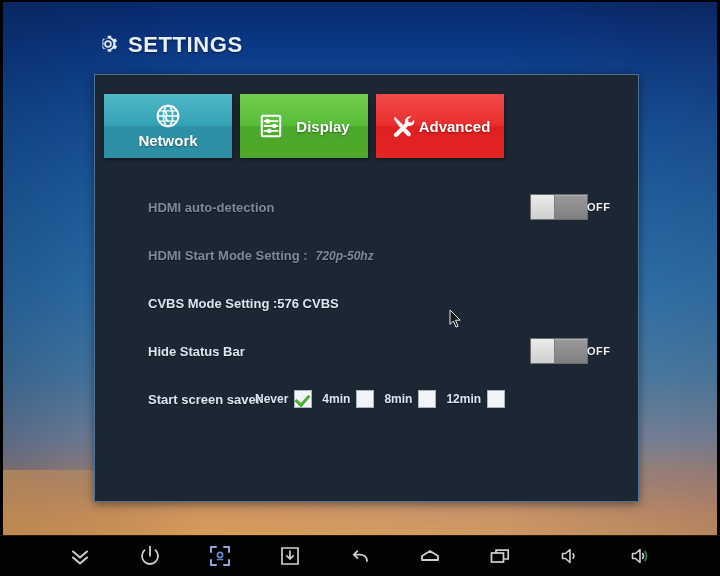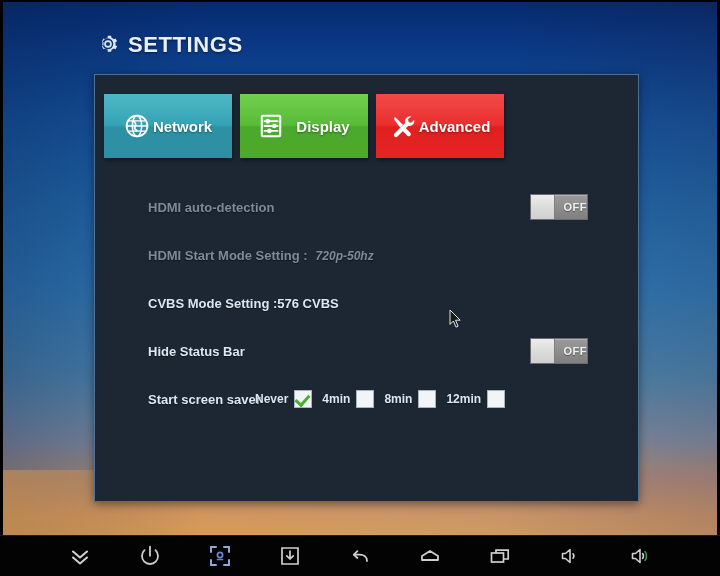--- a/index.html
+++ b/index.html
@@ -123,20 +123,21 @@
   .tab .tab-icon { width: 26px; height: 26px; flex: 0 0 auto; display:block; }
   .tab .tab-label {
     font-size: 15px;
     font-weight: bold;
     color: #ffffff;
     text-shadow: 0 1px 2px rgba(0,0,0,0.40);
     white-space: nowrap;
   }
   .tab-network {
     background: linear-gradient(to bottom, #4fb8c6 0%, #35a3b6 48%, #2d91a6 52%, #2d8fa4 100%);
+    flex-direction: column;
   }
   .tab-display {
     background: linear-gradient(to bottom, #74cf4d 0%, #57bc39 48%, #4aa92d 52%, #50a829 100%);
     gap: 12px;
   }
   .tab-advanced {
     background: linear-gradient(to bottom, #f24a4a 0%, #ea2e2e 48%, #e01f1f 52%, #e52525 100%);
   }
   .tab-other {
     background: linear-gradient(to bottom, #f5b83f 0%, #f0a82a 48%, #e79a1b 52%, #eaa01f 100%);
@@ -191,26 +192,27 @@
   .toggle .knob {
     width: 24px;
     height: 24px;
     flex: 0 0 auto;
     background: linear-gradient(to bottom, #ededed 0%, #dcdcdc 50%, #cfcfcf 100%);
     border-right: 1px solid #7e7e7e;
     box-sizing: border-box;
   }
   .toggle .toggle-text {
     flex: 1 1 auto;
-    text-align: right;
+    text-align: left;
     font-size: 11px;
     font-weight: bold;
     color: #efefef;
     letter-spacing: 0.5px;
     text-shadow: 0 1px 1px rgba(0,0,0,0.4);
+    padding-left: 32px;
   }
 
   
   .saver-options {
     position: absolute;
     left: 160px;
     display: flex;
     align-items: center;
     gap: 0;
   }

